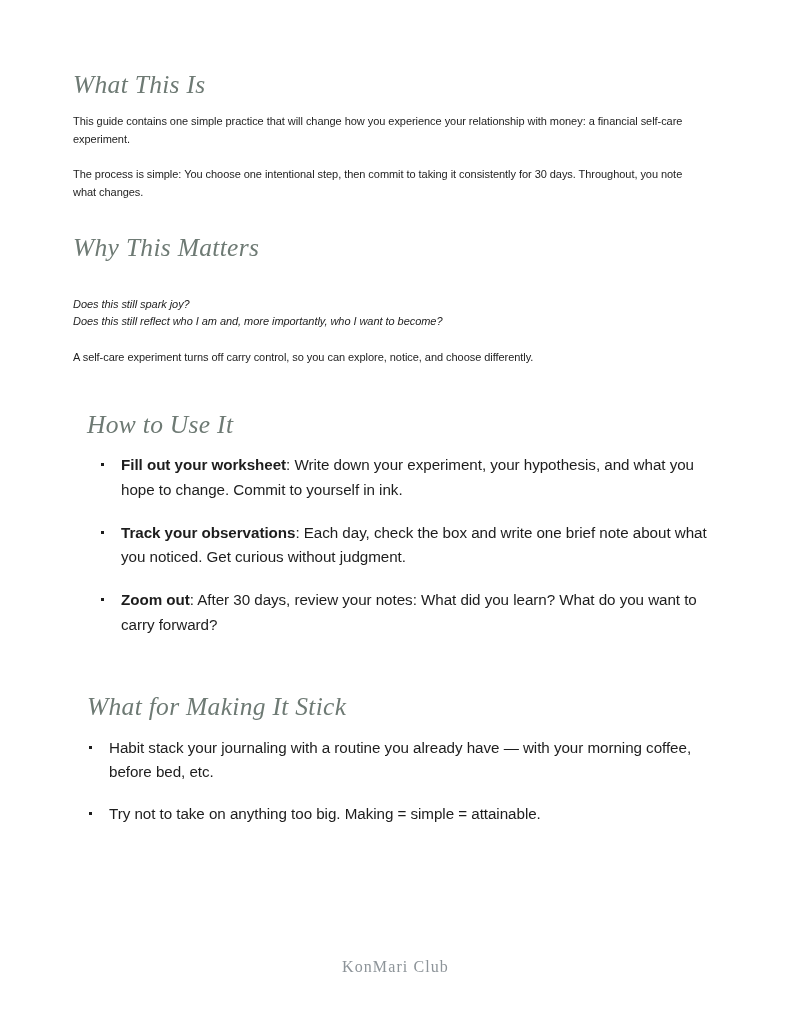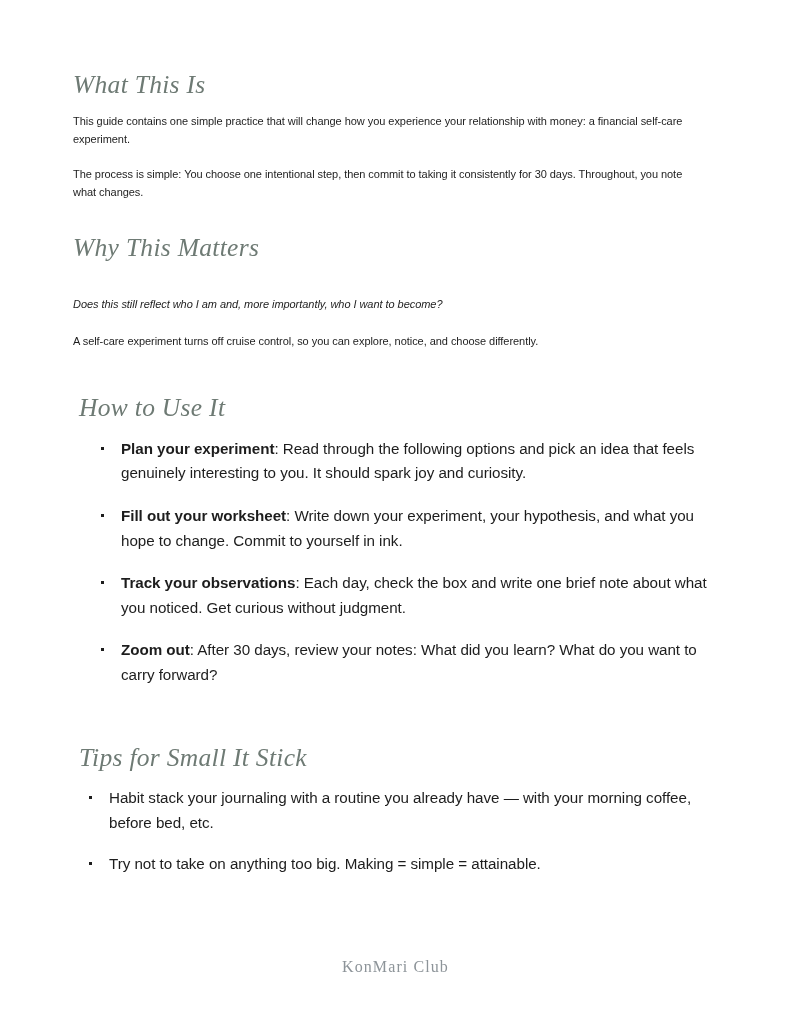--- a/index.html
+++ b/index.html
@@ -35,21 +35,21 @@
     font-family: "Liberation Serif", "DejaVu Serif", serif;
     font-style: italic;
     font-weight: 400;
     font-size: 25.5px;
     line-height: 1.15;
     color: #6e7a74;
     letter-spacing: 0.3px;
     margin: 0;
   }
   .sec-head.indent {
-    margin-left: 6px;
+    margin-left: 14px;
   }
 
   
   p.body {
     font-size: 11px;
     line-height: 1.62;
     color: #1d1d1d;
     margin: 0;
     letter-spacing: -0.05px;
   }
@@ -126,50 +126,48 @@
       <div class="gap-para"></div>
       <p class="body">The process is simple: You choose one intentional step, then commit to taking it consistently for 30 days. Throughout, you note what changes.</p>
     </section>
 
     <div class="gap-section"></div>
 
     <section>
       <h2 class="sec-head">Why This Matters</h2>
       <div class="gap-head-body"></div>
       <div class="gap-quote"></div>
+      <p class="body em">Does this still spark joy?</p>
       <p class="body em">Does this still reflect who I am and, more importantly, who I want to become?</p>
       <div class="gap-quote"></div>
-      <p class="body">A self-care experiment turns off cruise control, so you can explore, notice, and choose differently.</p>
+      <p class="body">A self-care experiment turns off carry control, so you can explore, notice, and choose differently.</p>
     </section>
 
     <div class="gap-section-lg"></div>
 
     <section>
       <h2 class="sec-head indent">How to Use It</h2>
       <div class="gap-head-body"></div>
       <ul class="blist howto">
-        <li>
-          <span class="lead">Plan your experiment</span><span>: Read through the following options and pick an idea that feels genuinely interesting to you. It should spark joy and curiosity.</span>
-        </li>
         <li>
           <span class="lead">Fill out your worksheet</span><span>: Write down your experiment, your hypothesis, and what you hope to change. Commit to yourself in ink.</span>
         </li>
         <li>
           <span class="lead">Track your observations</span><span>: Each day, check the box and write one brief note about what you noticed. Get curious without judgment.</span>
         </li>
         <li>
           <span class="lead">Zoom out</span><span>: After 30 days, review your notes: What did you learn? What do you want to carry forward?</span>
         </li>
       </ul>
     </section>
 
     <div class="gap-section-lg"></div>
 
     <section>
-      <h2 class="sec-head indent">Tips for Small It Stick</h2>
+      <h2 class="sec-head indent">What for Making It Stick</h2>
       <div class="gap-head-body"></div>
       <ul class="blist tips">
         <li>
           <span>Habit stack your journaling with a routine you already have — with your morning coffee, before bed, etc.</span>
         </li>
         <li>
           <span>Try not to take on anything too big. Making = simple = attainable.</span>
         </li>
 
       </ul>

